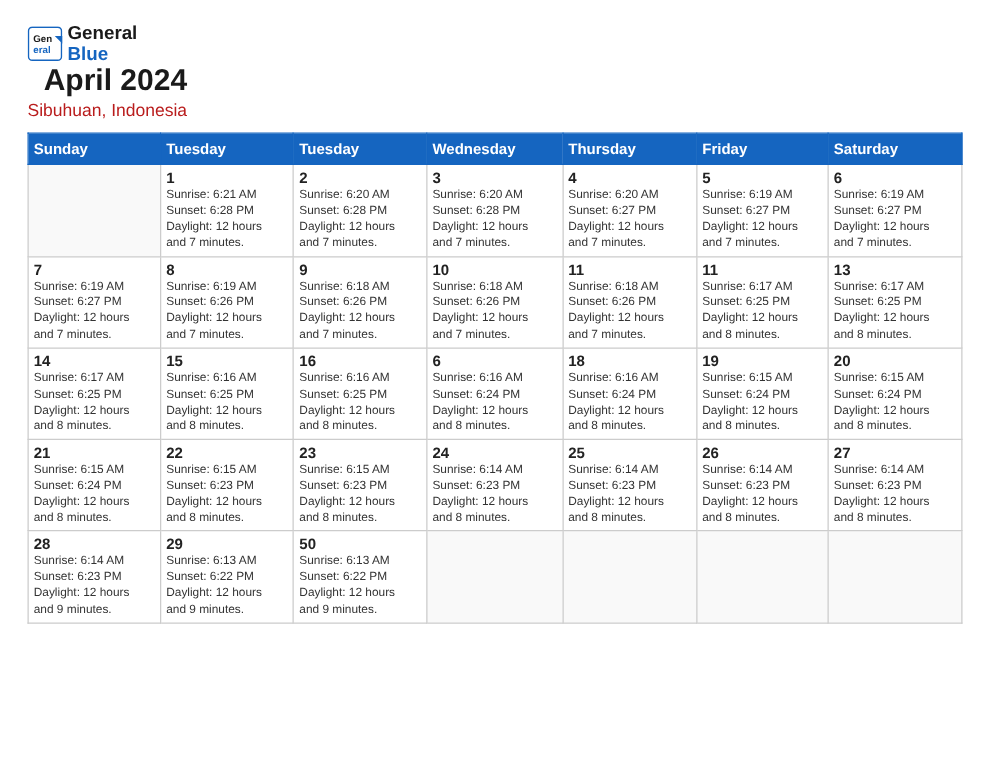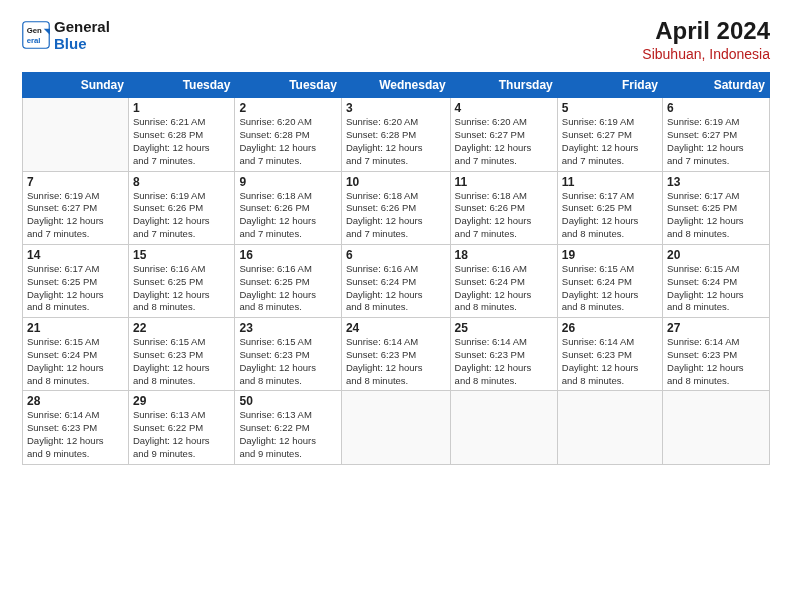--- a/index.html
+++ b/index.html
@@ -14,20 +14,21 @@
       width: 792px;
       height: 612px;
       padding: 18px 22px 14px 22px;
       background: #fff;
     }
     .header {
       display: flex;
       justify-content: space-between;
       align-items: flex-start;
       margin-bottom: 10px;
+      flex-direction: column;
     }
     .logo {
       display: flex;
       align-items: center;
       gap: 4px;
     }
     .logo-icon {
       width: 28px;
       height: 28px;
     }
@@ -47,21 +48,21 @@
     }
     .calendar {
       width: 100%;
       border-collapse: collapse;
       font-size: 10.5px;
     }
     .calendar th {
       background: #1565c0;
       color: #fff;
       padding: 5px 4px;
-      text-align: right;
+      text-align: left;
       font-size: 12px;
       font-weight: bold;
       border: 1px solid #1565c0;
     }
     .calendar td {
       border: 1px solid #ccc;
       vertical-align: top;
       padding: 3px 4px;
       width: 113px;
       min-height: 70px;

